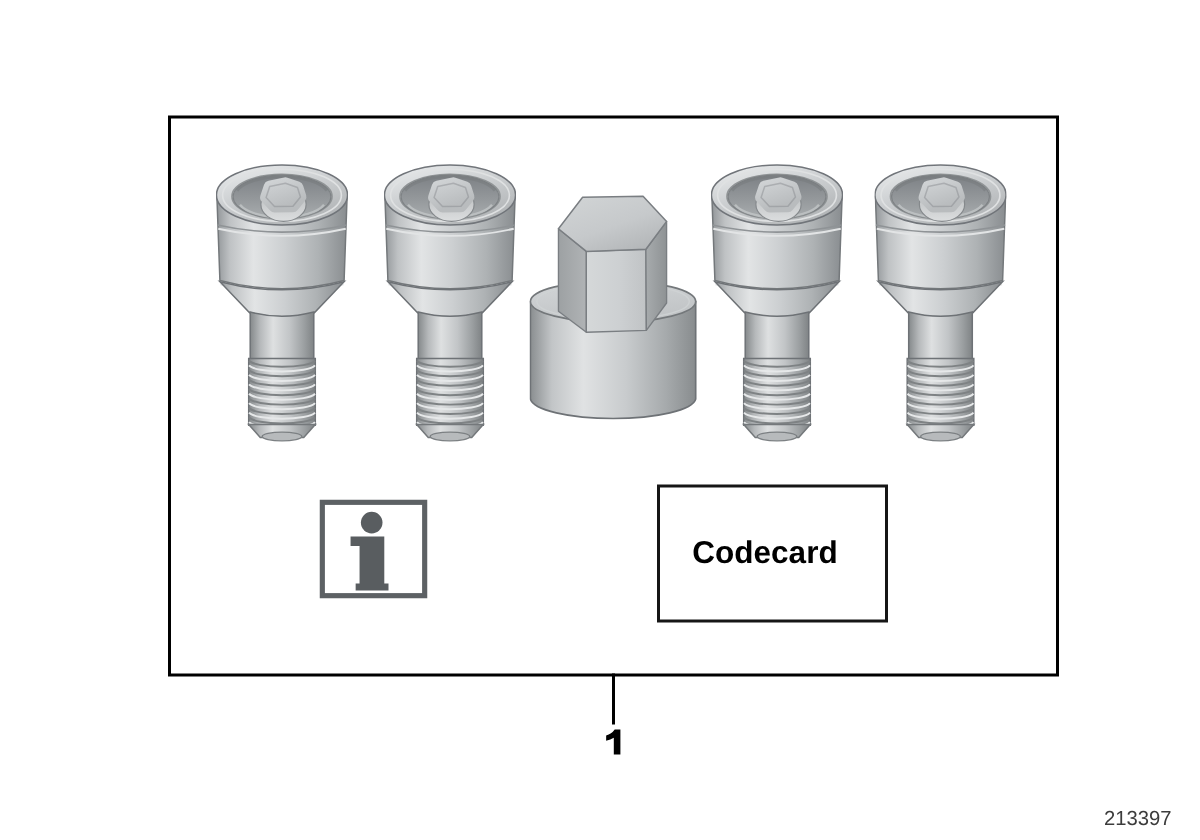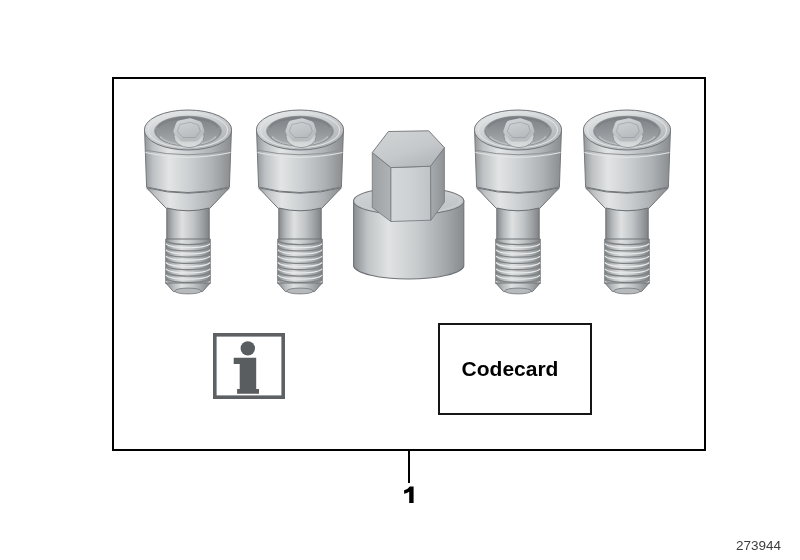--- a/index.html
+++ b/index.html
@@ -253,15 +253,15 @@
   </div>
 
   <div id="callout-line"></div>
   <div id="callout-label">
     <span class="hidden-text">1</span>
     <svg width="12" height="18" viewBox="0 0 12 18" style="display:block;margin:0 auto">
       <path d="M10.6,17 L6.2,17 L6.2,5.8 Q4.1,7.2 1.1,7.8 L1.1,4.3 Q4.7,3.4 6.8,0.4 L10.6,0.4 Z" fill="#000000"></path>
     </svg>
   </div>
 
-  <div id="figure-number">273944</div>
+  <div id="figure-number">213397</div>
 
 </div>
 
 </body></html>

